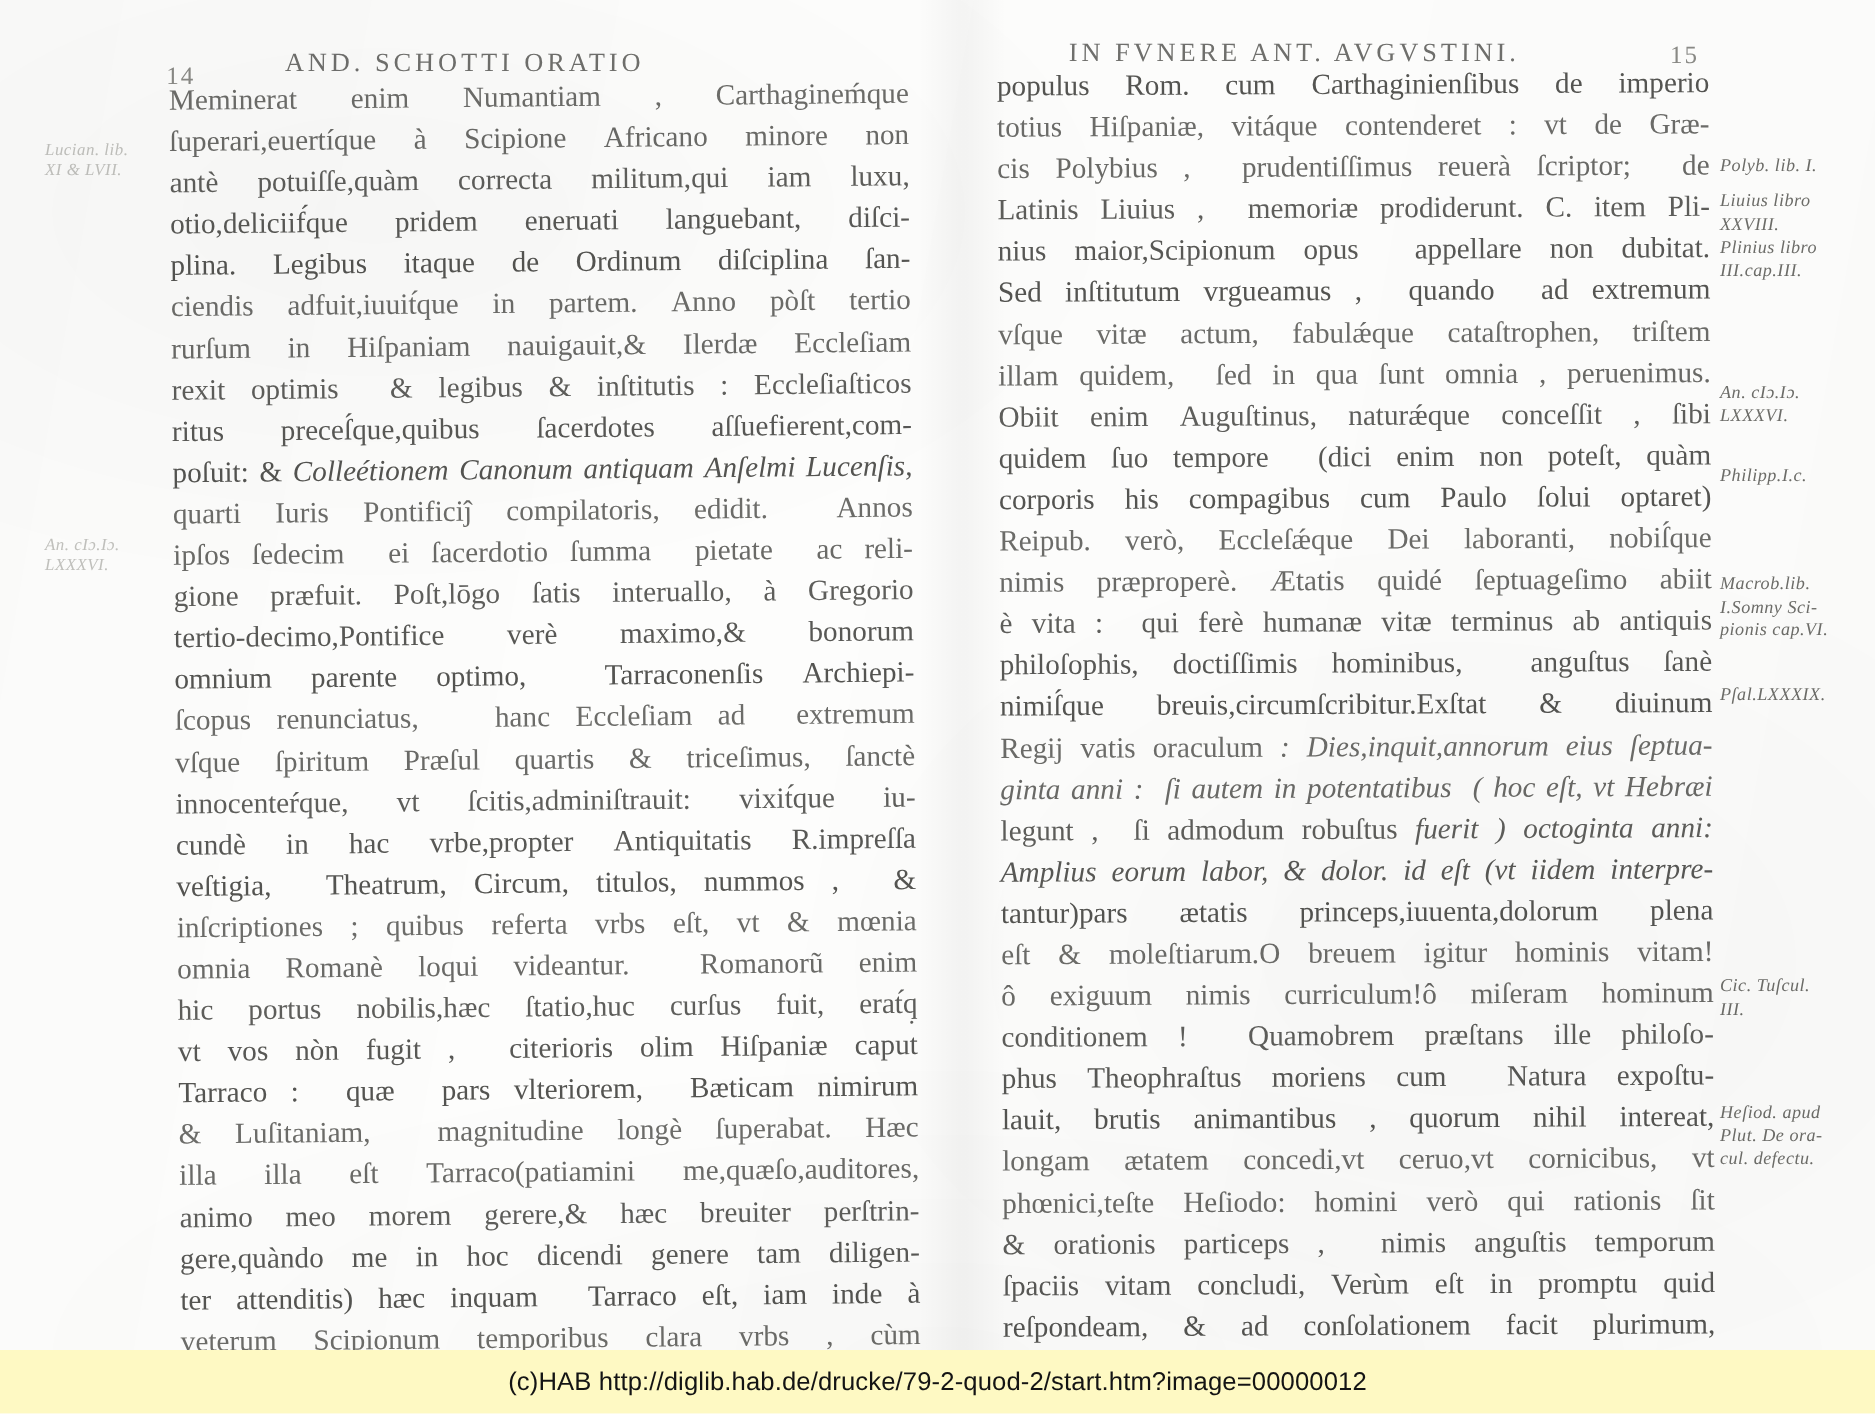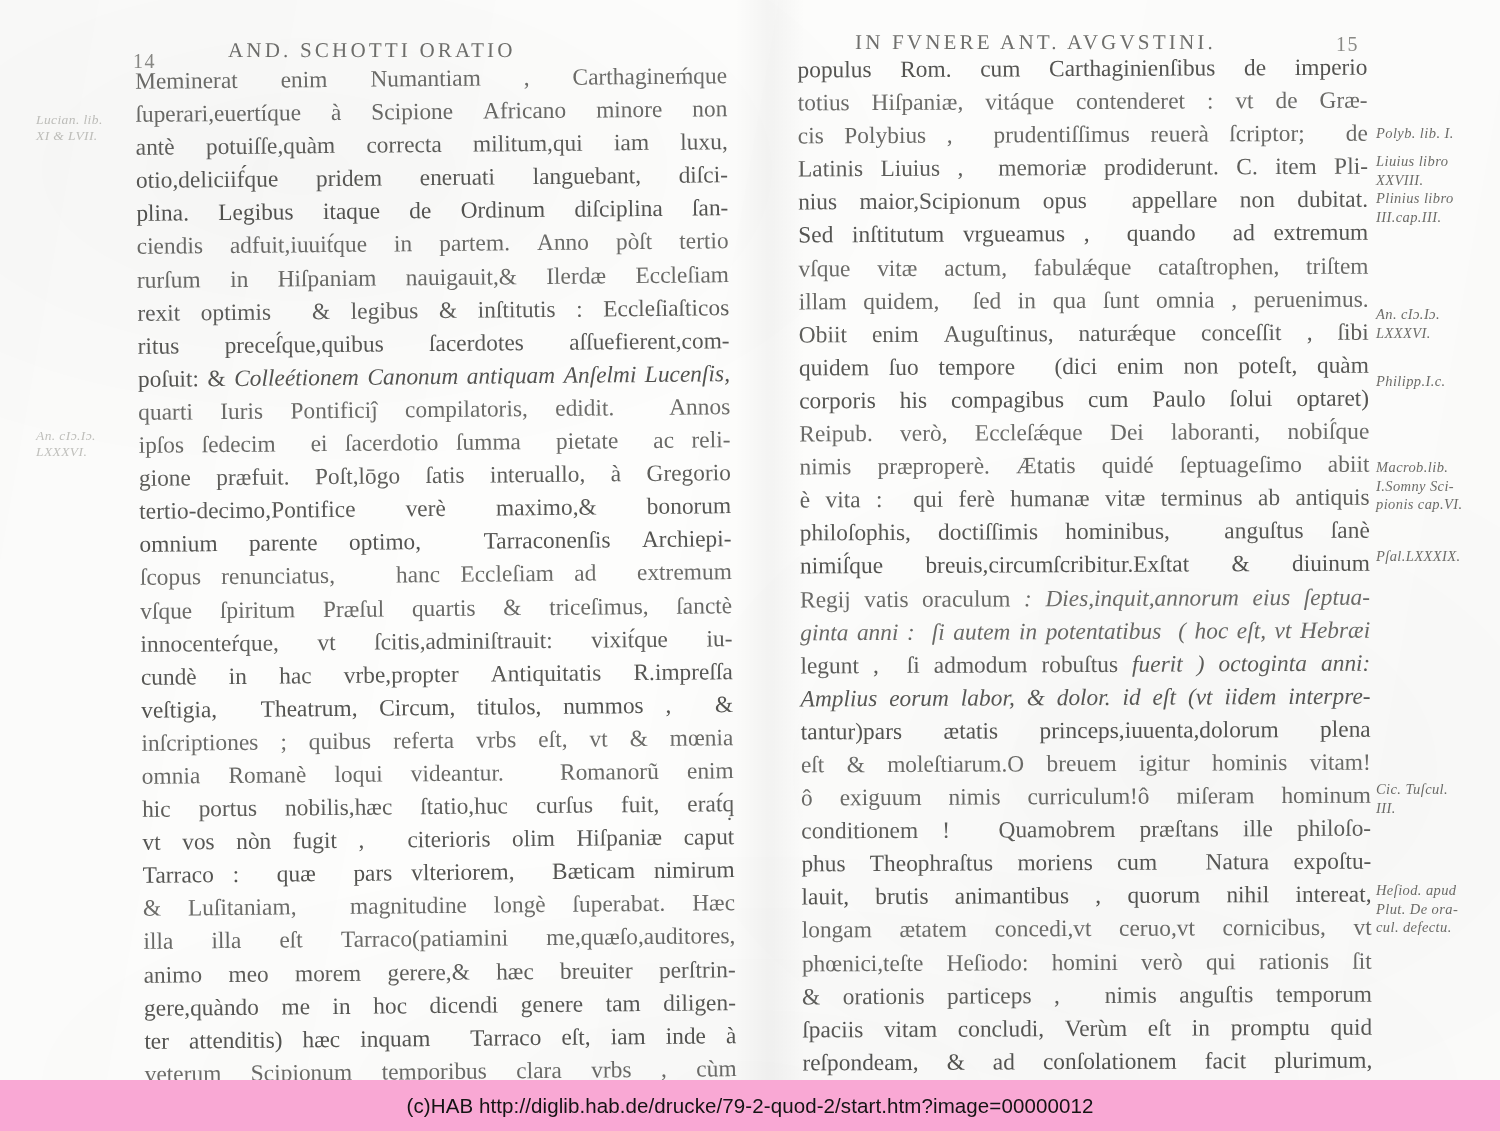--- a/index.html
+++ b/index.html
@@ -128,21 +128,21 @@
     line-height: 16px;
   }
 
   
   #footer {
     position: absolute;
     left: 0;
     top: 1080px;
     width: 1500px;
     height: 51px;
-    background: #f9a8d4;
+    background: #fef9c3;
     display: flex;
     align-items: center;
     justify-content: center;
   }
   #footer-text {
     font-family: "Liberation Sans", sans-serif;
     font-size: 20.5px;
     color: #141414;
     letter-spacing: 0.1px;
     white-space: nowrap;

